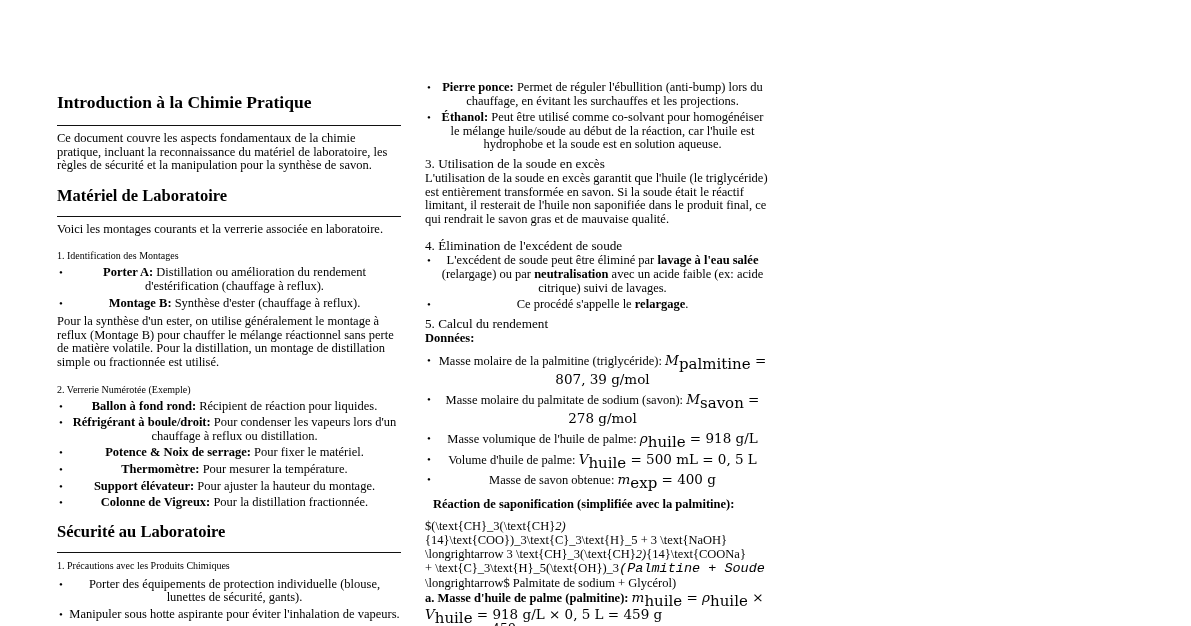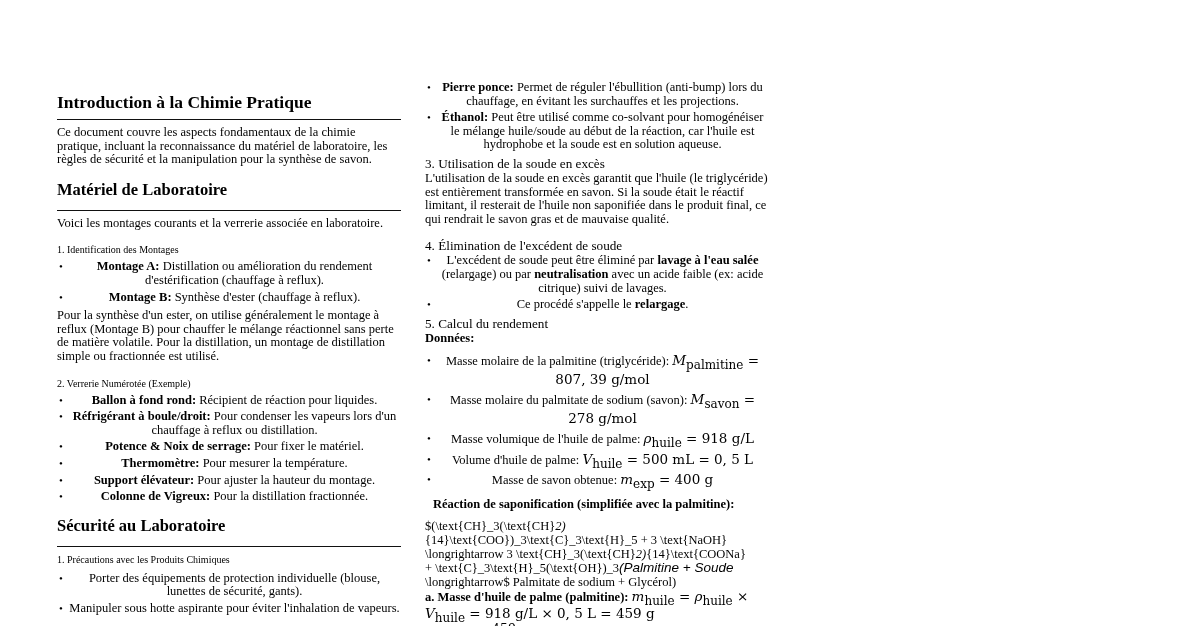--- a/index.html
+++ b/index.html
@@ -3,66 +3,66 @@
 <meta charset="utf-8">
 <style>
   html,body{margin:0;padding:0;background:#fff;}
   .page{position:relative;width:1191px;height:626px;background:#ffffff;overflow:hidden;
         color:#000;font-family:"Liberation Serif",serif;font-size:12.5px;line-height:13.6px;}
   .col{position:absolute;}
   .col-left{left:57px;top:92px;width:344px;}
   .col-right{left:425px;top:75px;width:344px;}
 
   h1.doc{font-size:17.5px;font-weight:bold;line-height:20px;margin:0 0 6px 0;
-         padding-bottom:7px;border-bottom:1.5px solid #111;}
+         padding-bottom:13px;border-bottom:1.5px solid #111;}
   h2.doc{font-size:16.5px;font-weight:bold;line-height:19px;margin:0 0 6px 0;
          padding-bottom:11px;border-bottom:1.5px solid #111;}
   h3.doc{font-size:10px;font-weight:normal;line-height:14px;margin:0 0 3px 0;}
   p.doc{margin:0 0 13px 0;}
   .mb6{margin-bottom:6px;} .mb7{margin-bottom:7px;}
   .mb0{margin-bottom:0;}
 
   ul.blist{list-style:none;margin:0 0 5px 0;padding:0;text-align:center;}
   ul.mb12{margin-bottom:12px;}
   li.b{position:relative;padding-left:11px;margin-bottom:3px;}
   li.b::before{content:"\2022";position:absolute;left:2px;top:0;font-size:11px;}
 
   .h-plain{font-size:13.2px;line-height:14px;margin:0 0 1px 0;font-weight:normal;}
   .bold-label{font-weight:bold;margin:0 0 7px 0;}
   ul.adj{padding-top:6px;}
   li.math{line-height:17.5px;margin-bottom:2px;}
 
   .mv{font-family:"DejaVu Serif",serif;font-style:italic;font-size:13.5px;}
   .mn{font-family:"DejaVu Serif",serif;font-size:13.5px;}
-  sub.ms{font-family:"DejaVu Serif",serif;font-size:12px;line-height:0;}
+  sub.ms{font-family:"DejaVu Serif",serif;font-size:15px;line-height:0;}
 
   .rx-title{font-weight:bold;margin:8px;line-height:13.6px;}
   .rx{margin:0 0 0 0;}
   .rx-line{line-height:14px;}
   .rx-line .it{font-style:italic;}
-  .rx-line .mm{font-family:Liberation Sans, sans-serif;font-style:italic;font-size:13.5px;}
+  .rx-line .mm{font-family:Liberation Mono, monospace;font-style:italic;font-size:13.5px;}
 
   .calc{margin:0 0 9px 0;line-height:15.5px;}
   .frac-sliver{position:absolute;left:492px;top:622px;font-family:"DejaVu Serif",serif;font-size:12.5px;}
 </style>
 </head>
 <body>
 
 <div class="page">
 
   <div class="col col-left">
     <h1 class="doc">Introduction à la Chimie Pratique</h1>
     <p class="doc">Ce document couvre les aspects fondamentaux de la chimie pratique, incluant la reconnaissance du matériel de laboratoire, les règles de sécurité et la manipulation pour la synthèse de savon.</p>
 
     <h2 class="doc">Matériel de Laboratoire</h2>
     <p class="doc mb6">Voici les montages courants et la verrerie associée en laboratoire.</p>
 
     <h3 class="doc">1. Identification des Montages</h3>
     <ul class="blist">
-      <li class="b"><strong>Montage A:</strong><span> Distillation ou amélioration du rendement d'estérification (chauffage à reflux).</span></li>
+      <li class="b"><strong>Porter A:</strong><span> Distillation ou amélioration du rendement d'estérification (chauffage à reflux).</span></li>
       <li class="b"><strong>Montage B:</strong><span> Synthèse d'ester (chauffage à reflux).</span></li>
     </ul>
     <p class="doc mb7">Pour la synthèse d'un ester, on utilise généralement le montage à reflux (Montage B) pour chauffer le mélange réactionnel sans perte de matière volatile. Pour la distillation, un montage de distillation simple ou fractionnée est utilisé.</p>
 
     <h3 class="doc">2. Verrerie Numérotée (Exemple)</h3>
     <ul class="blist mb12">
       <li class="b"><strong>Ballon à fond rond:</strong><span> Récipient de réaction pour liquides.</span></li>
       <li class="b"><strong>Réfrigérant à boule/droit:</strong><span> Pour condenser les vapeurs lors d'un chauffage à reflux ou distillation.</span></li>
       <li class="b"><strong>Potence &amp; Noix de serrage:</strong><span> Pour fixer le matériel.</span></li>
       <li class="b"><strong>Thermomètre:</strong><span> Pour mesurer la température.</span></li>

